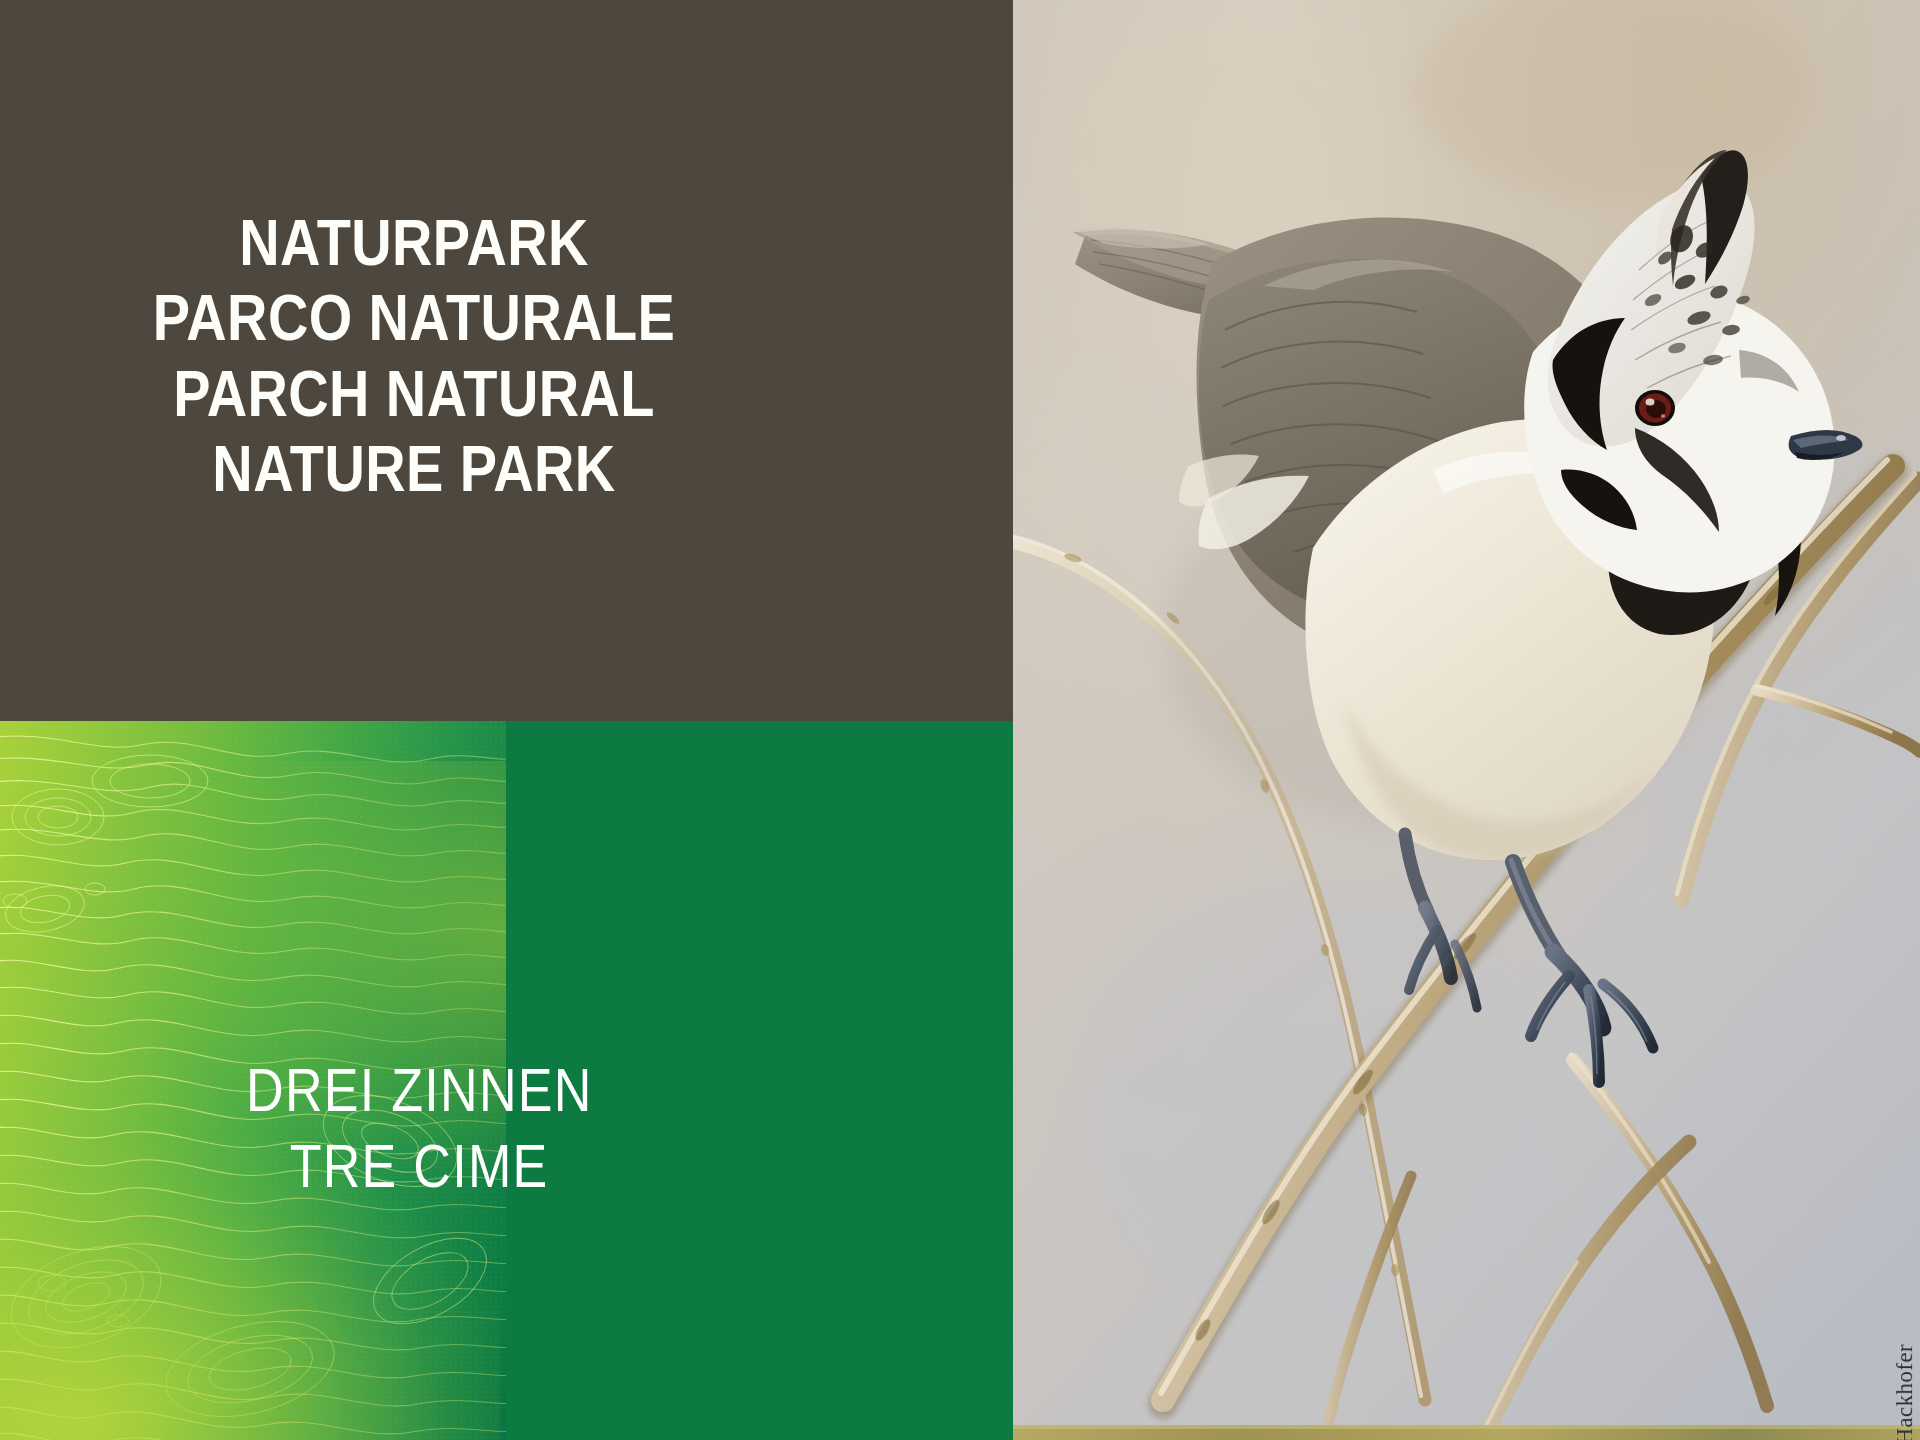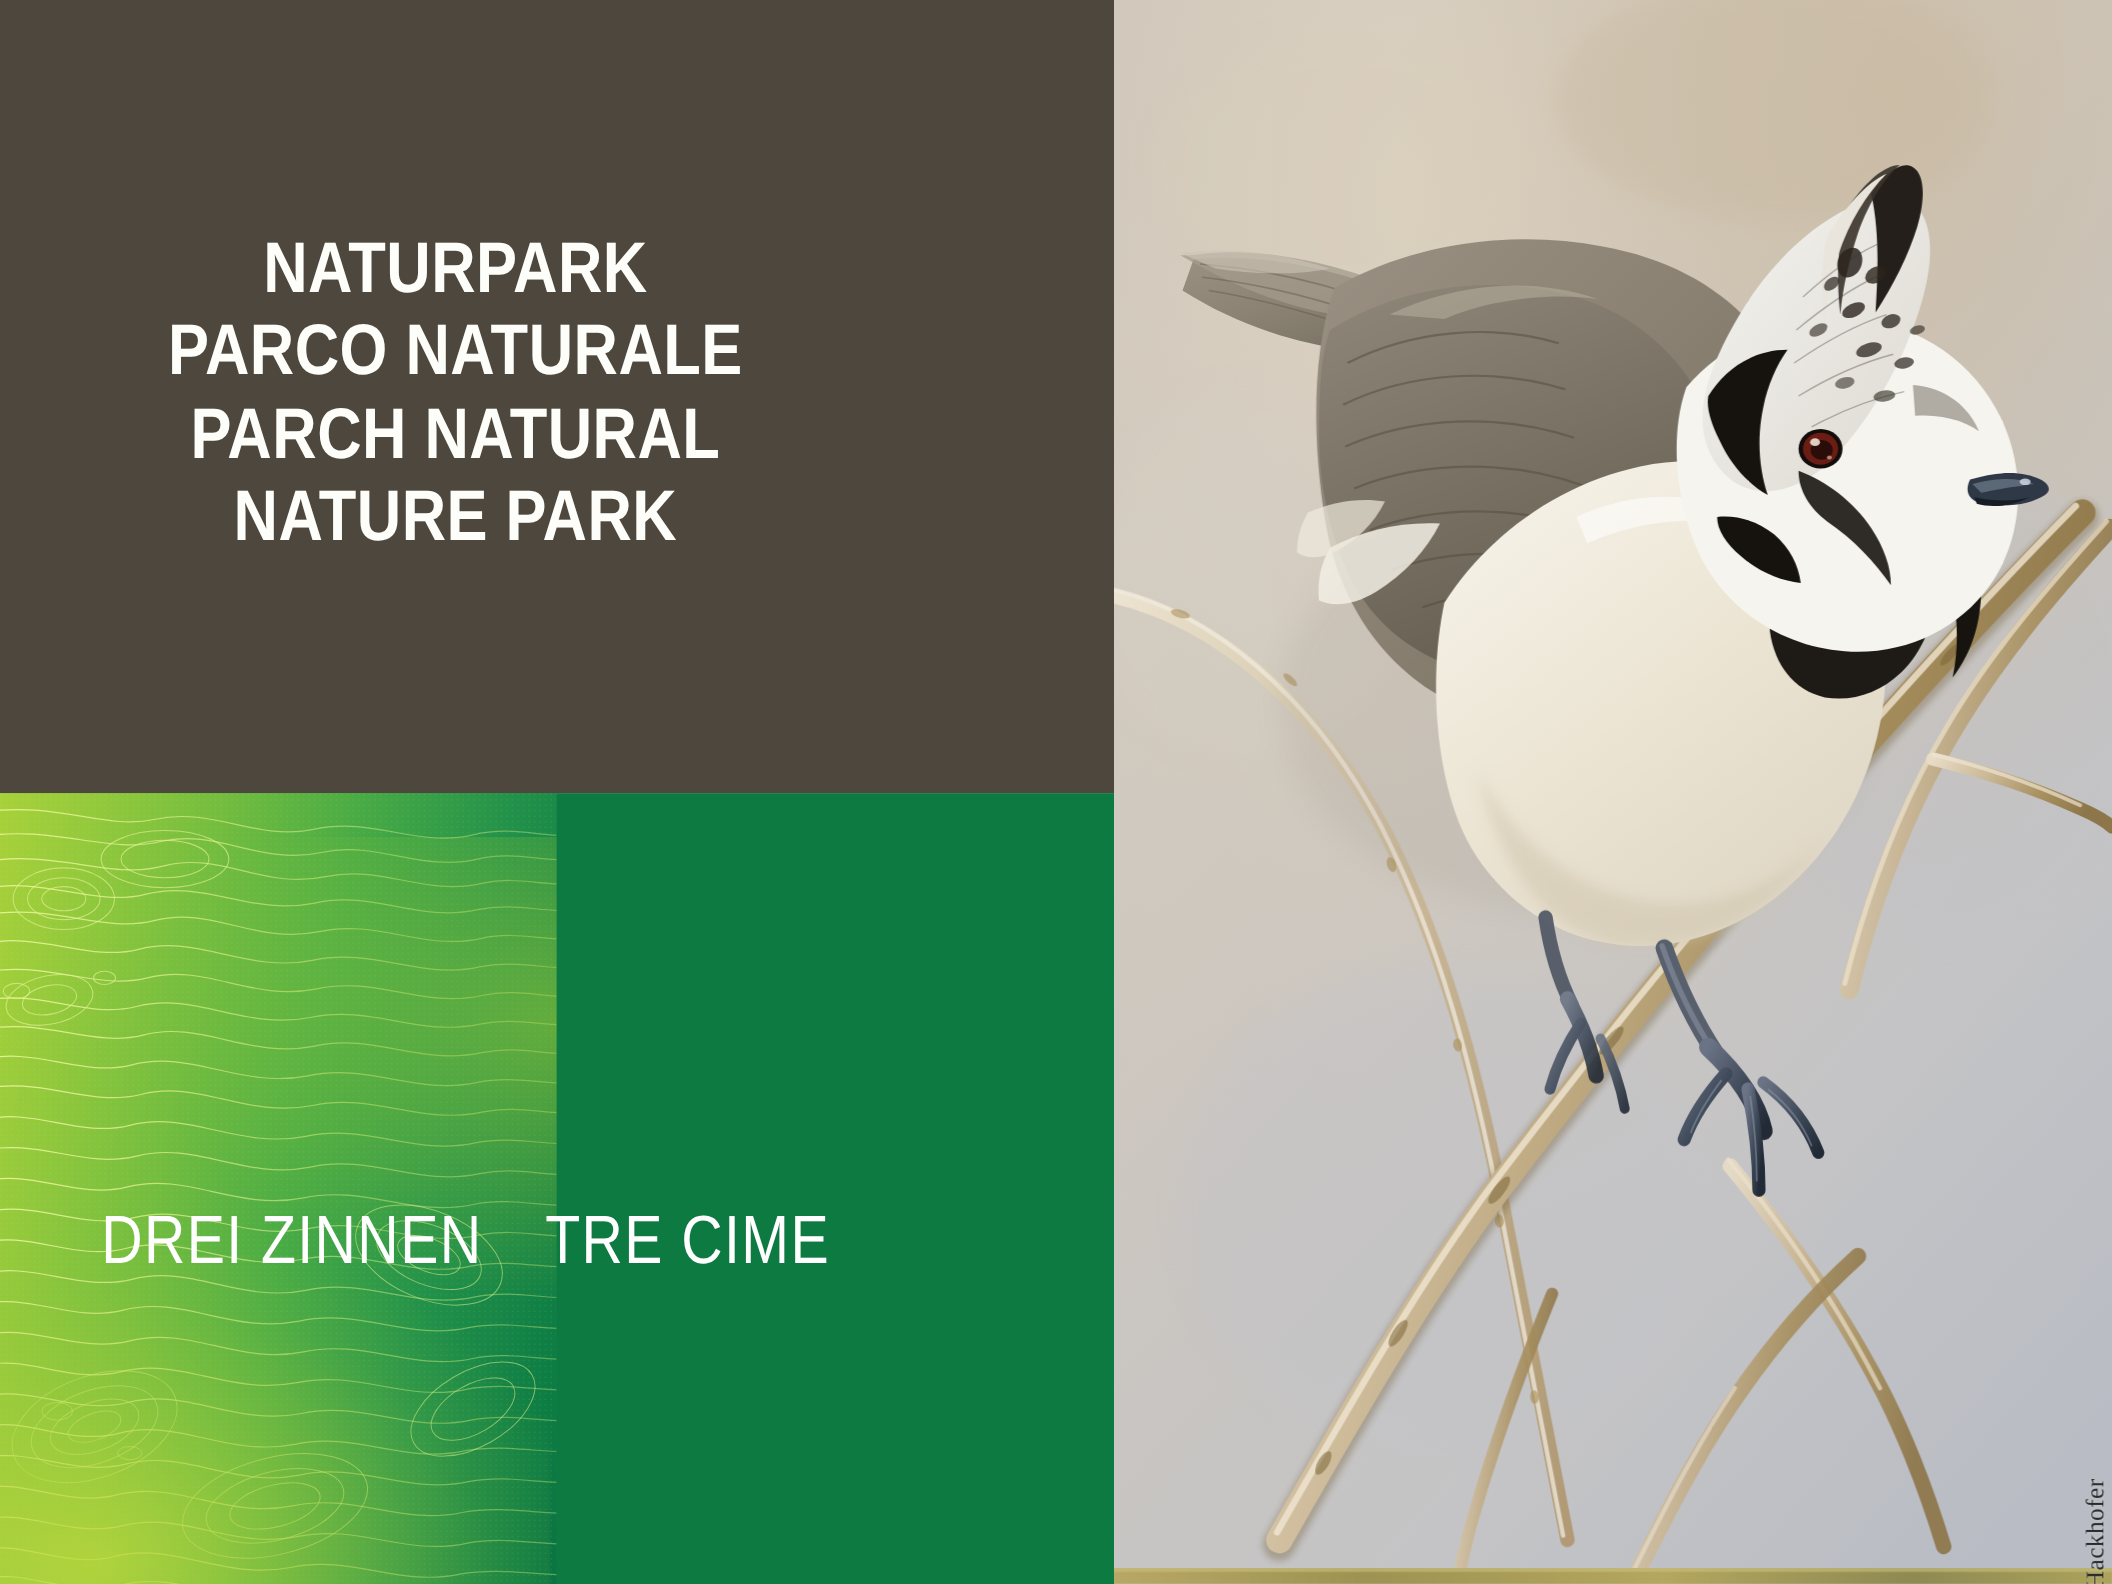--- a/index.html
+++ b/index.html
@@ -106,21 +106,21 @@
     pointer-events:none;
   }
 
   
   .green-text {
     position:absolute;
     left:0; top:0;
     width:1013px;
     height:719px;
     display:flex;
-    flex-direction:row;
+    flex-direction:column;
     justify-content:center;
     align-items:center;
     padding-right:175px;
     padding-top:95px;
   }
   .green-line {
     display:block;
     color:#ffffff;
     font-family:"Liberation Sans Narrow","Liberation Sans",sans-serif;
     font-weight:normal;

